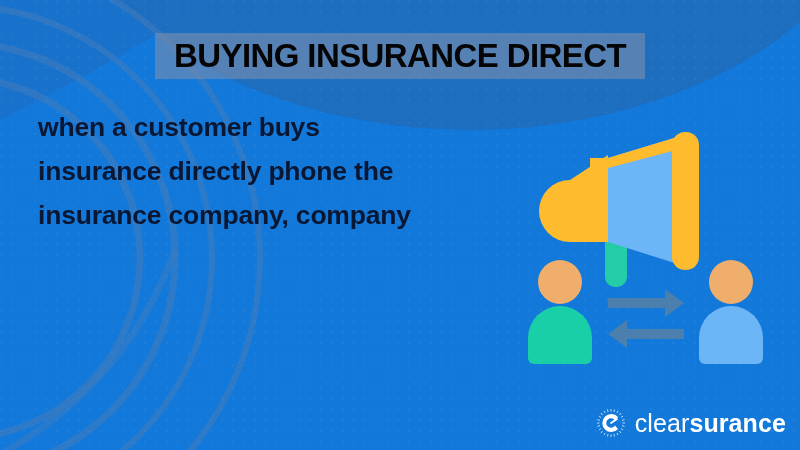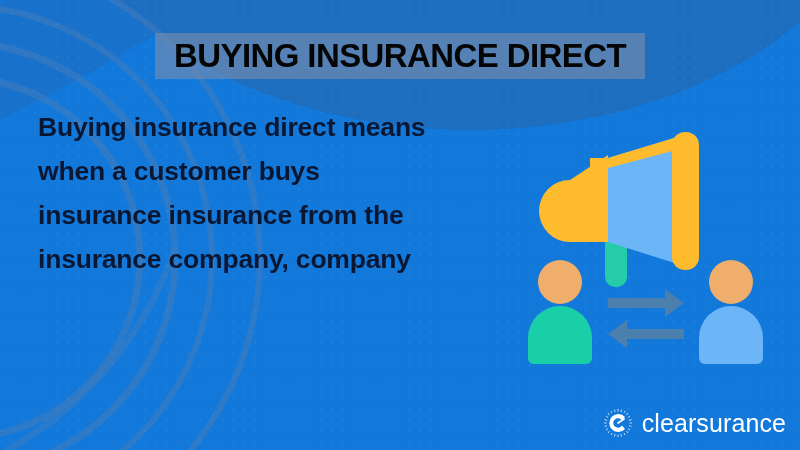--- a/index.html
+++ b/index.html
@@ -94,21 +94,21 @@
   .logo-mark { display: block; }
   .logo-word {
     font-family: "Liberation Sans", sans-serif;
     font-size: 25px;
     color: #ffffff;
     letter-spacing: 0.1px;
     line-height: 1;
     white-space: nowrap;
   }
   .logo-word .lw-bold { font-weight: 400; }
-  .logo-word .lw-light { font-weight: 400; }
+  .logo-word .lw-light { font-weight: 700; }
 </style>
 </head>
 <body>
 
 <div id="canvas">
 
   <svg class="bg-layer" viewBox="0 0 800 450" xmlns="http://www.w3.org/2000/svg">
     <defs>
       <clipPath id="clipAll">
           <rect x="0" y="0" width="800" height="450"></rect>
@@ -139,23 +139,22 @@
     </g>
   </svg>
 
   <div class="title-wrap">
     <span class="title-band">
       <span class="title-text">BUYING INSURANCE DIRECT</span>
     </span>
   </div>
 
   <div class="body-copy">
-    <div class="body-line">Buying insurance direct means</div>
     <div class="body-line">when a customer buys</div>
-    <div class="body-line">insurance insurance from the</div>
+    <div class="body-line">insurance directly phone the</div>
     <div class="body-line">insurance company, company</div>
   </div>
 
   <svg class="illustration" viewBox="0 0 280 250" xmlns="http://www.w3.org/2000/svg">
 
     <g>
 
       <rect x="85" y="95" width="22" height="62" rx="10" fill="#24CCA7"></rect>
 
       <path d="M 88 25 L 88 112 L 50 112 A 22 22 0 0 1 50 50 Z" fill="#FDBB2D"></path>

